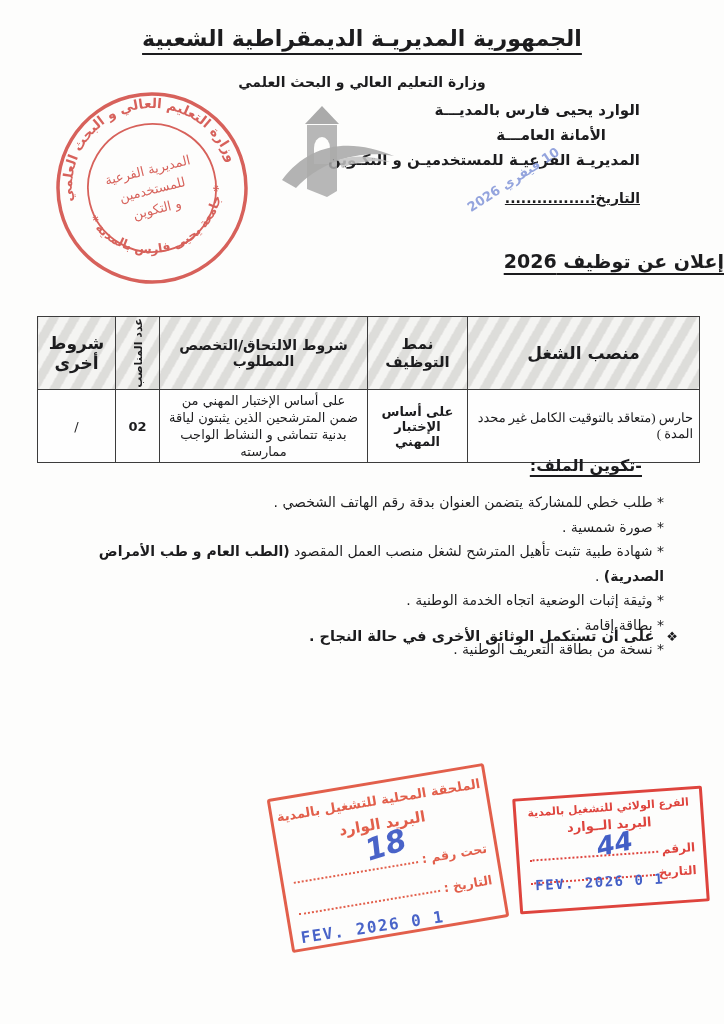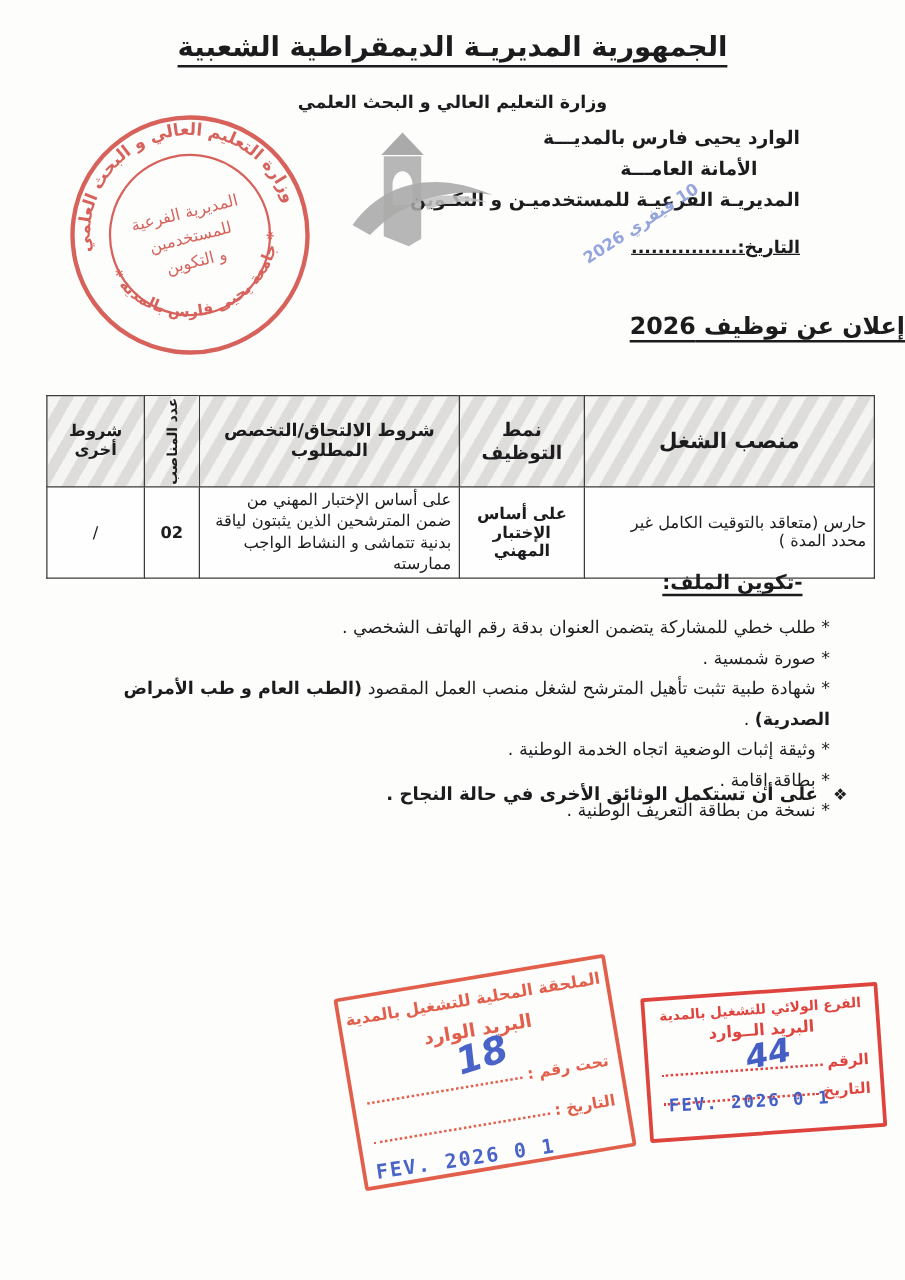--- a/index.html
+++ b/index.html
@@ -57,25 +57,25 @@
       #e9e8e5;
   }
   th.h-position { font-size:17px; }
   th.h-mode { font-size:15px; }
   th.h-req { font-size:14px; }
   th.h-count { position:relative; overflow:visible; }
   th.h-count .vertical {
     position:absolute; top:50%; left:50%; transform:translate(-50%,-50%) rotate(-90deg);
     white-space:nowrap; font-size:11px; font-weight:bold;
   }
-  th.h-other { font-size:13px; }
+  th.h-other { font-size:17px; }
   table.jobs tbody td { height:62px; vertical-align:middle; font-size:13px; background:#fefefe; }
-  td.c-position { padding-right:10px; font-size:13px; }
+  td.c-position { padding-right:10px; font-size:13px;font-family:Liberation Serif, serif; }
   td.c-mode { text-align:center; font-weight:bold; }
-  td.c-req { font-size:12.5px; line-height:17px;margin-top:16px; }
+  td.c-req { text-align:center; font-size:12.5px; line-height:17px;margin-top:16px; }
   td.c-count { text-align:center; font-weight:bold; font-size:14px; }
   td.c-other { text-align:center; font-size:16px; }
 
   
   .file-heading {
     position:absolute; top:456px; right:82px; direction:rtl;
     font-size:16px; font-weight:bold;
     text-decoration:underline; text-underline-offset:4px; text-decoration-thickness:1.5px;
   }
   .doc-list {

